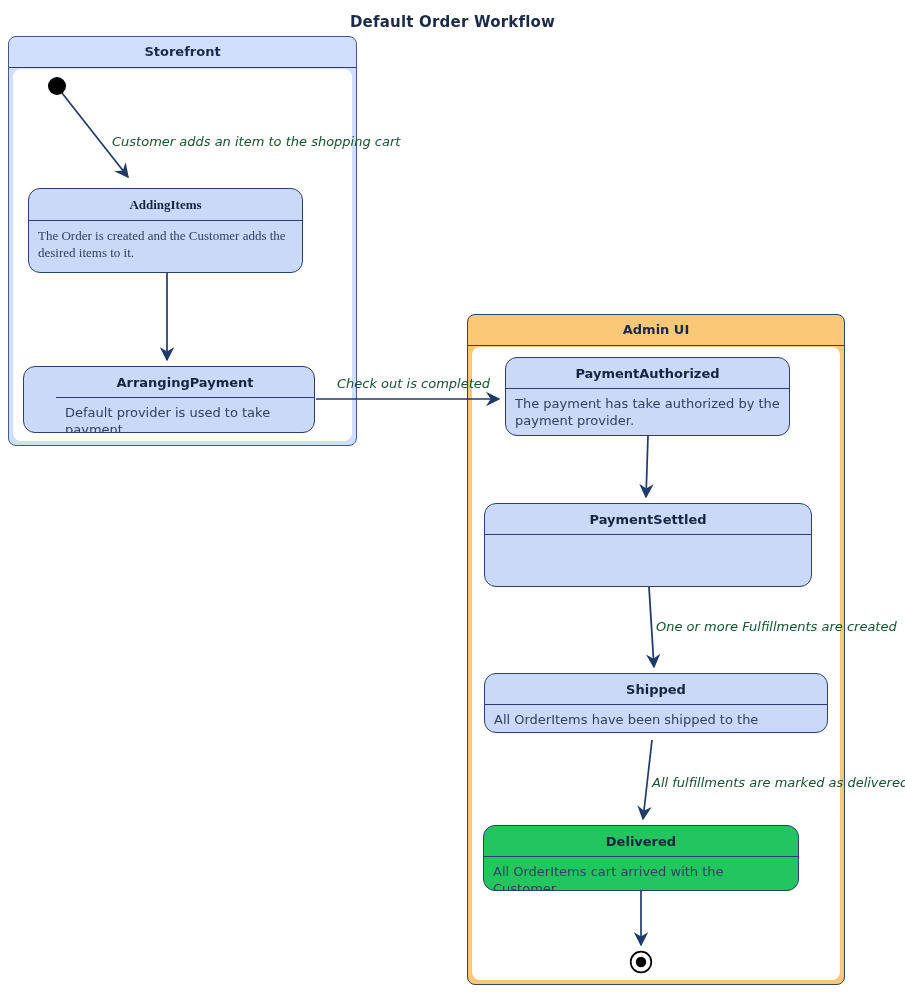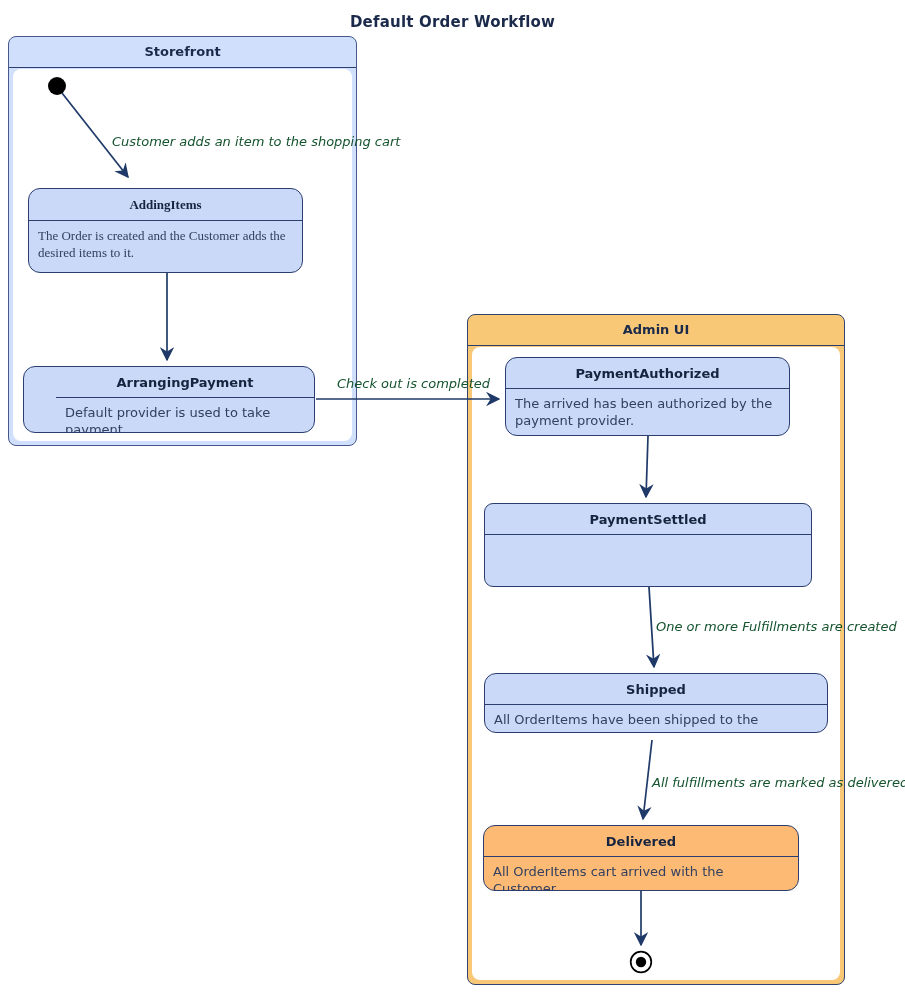--- a/index.html
+++ b/index.html
@@ -32,21 +32,21 @@
     position:absolute;background:#c9d9f7;border:1.6px solid #2c3e6e;
     border-radius:12px;box-sizing:border-box;overflow:hidden;z-index:3;
   }
   .state .stitle{
     font-size:13px;font-weight:bold;color:#16243f;text-align:center;
     padding:8px 10px 7px 10px;border-bottom:1.4px solid #2c3e6e;
   }
   .state .sdesc{
     font-size:13px;color:#33405f;line-height:17px;padding:6px 9px;
   }
-  .state.green{background:#fdba74;}
+  .state.green{background:#22c55e;}
 
   
   .tlabel{
     position:absolute;font-size:13px;color:#14532d;white-space:nowrap;z-index:4;font-style:italic;
   }
 
   
   #arrows{position:absolute;left:0;top:0;pointer-events:none;z-index:2;}
 </style>
 </head>
@@ -93,24 +93,24 @@
     <div class="sdesc">The Order is created and the Customer adds the desired items to it.</div>
   </div>
 
   <div class="state" style="left:23px;top:366px;width:292px;height:67px;padding-left:32px;">
     <div class="stitle">ArrangingPayment</div>
     <div class="sdesc">Default provider is used to take payment</div>
   </div>
 
   <div class="state" style="left:505px;top:357px;width:285px;height:79px;">
     <div class="stitle">PaymentAuthorized</div>
-    <div class="sdesc">The arrived has been authorized by the payment provider.</div>
+    <div class="sdesc">The payment has take authorized by the payment provider.</div>
   </div>
 
-  <div class="state" style="left:484px;top:503px;width:328px;height:84px;border-radius:9px;">
+  <div class="state" style="left:484px;top:503px;width:328px;height:84px;">
     <div class="stitle">PaymentSettled</div>
   </div>
 
   <div class="state" style="left:484px;top:673px;width:344px;height:60px;">
     <div class="stitle">Shipped</div>
     <div class="sdesc">All OrderItems have been shipped to the Customer</div>
   </div>
 
   <div class="state green" style="left:483px;top:825px;width:316px;height:66px;">
     <div class="stitle">Delivered</div>

